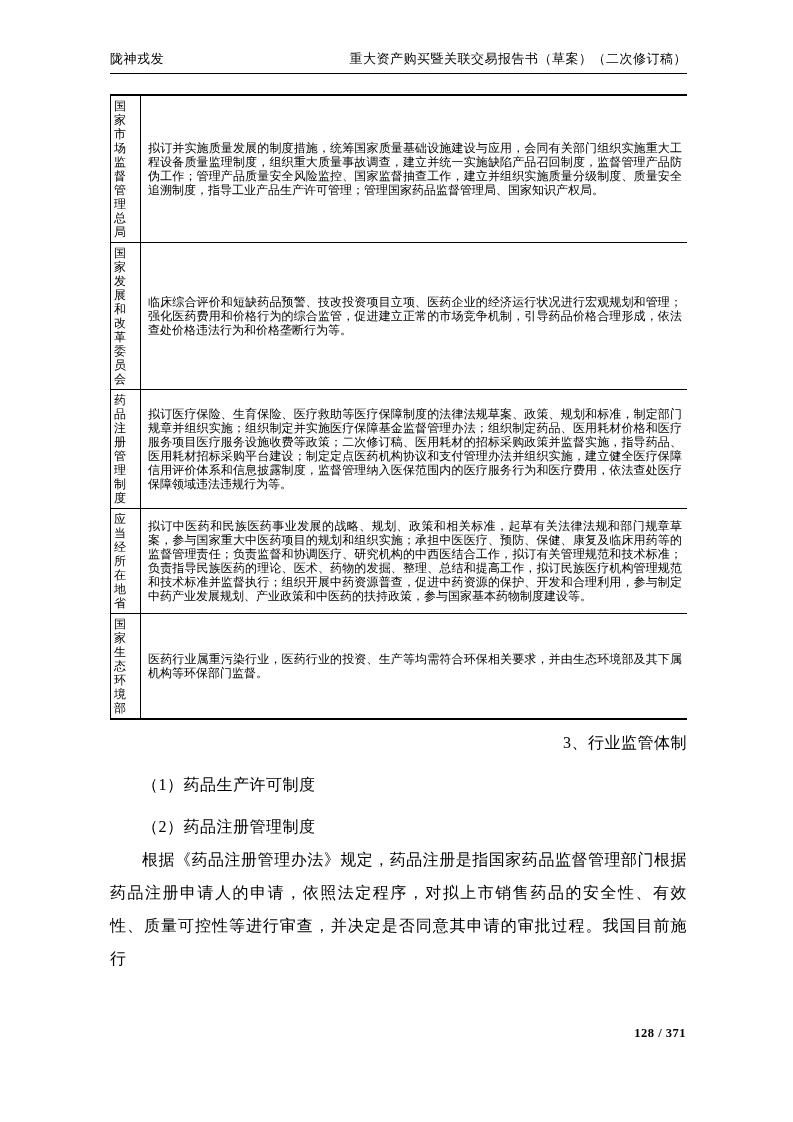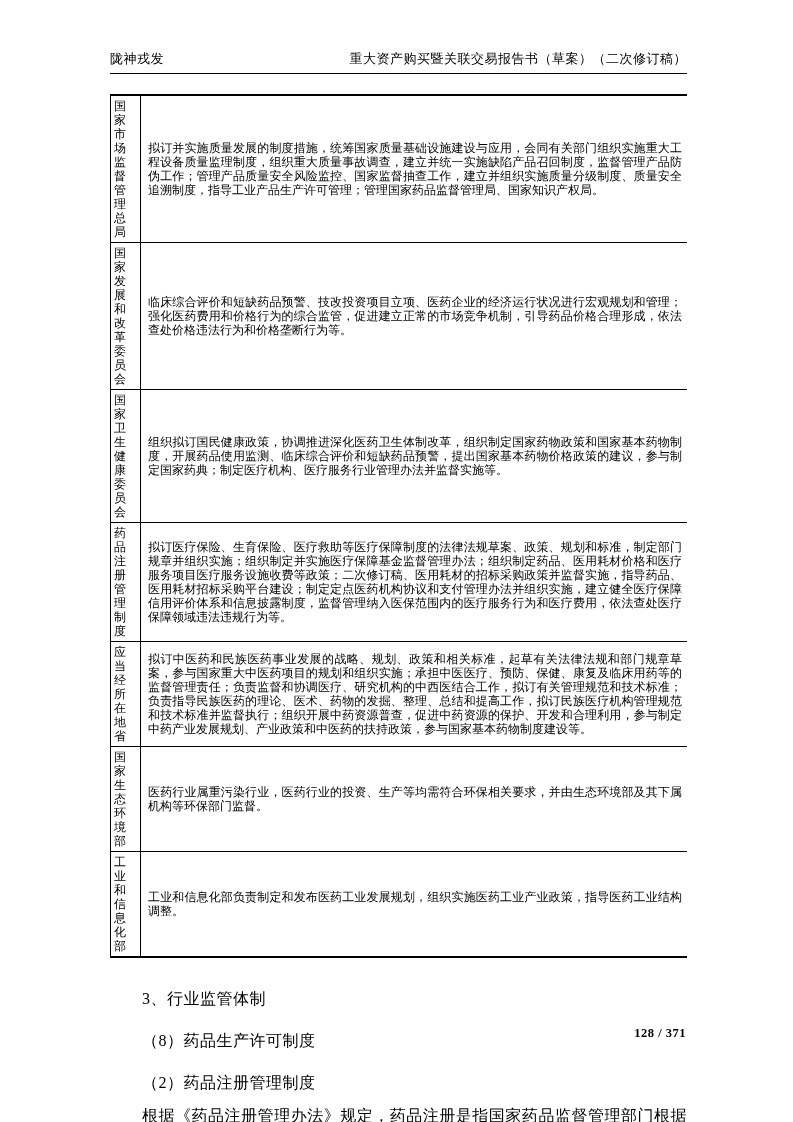--- a/index.html
+++ b/index.html
@@ -62,21 +62,21 @@
     margin-top: 9px;
     text-indent: 2em;
     letter-spacing: 0.5px;
   }
   .para {
     line-height: 33px;
     text-align: justify;
     text-indent: 2em;
     letter-spacing: 0.5px;
   }
-  .heading-3 { margin-top: 24px; }
+  .heading-3 { margin-top: 6px; text-align: right; }
   
   .page-number {
     position: absolute;
     right: 107px;
     top: 1026px;
     font-size: 12.5px;
     font-weight: bold;
     letter-spacing: 0.5px;
   }
 </style>
@@ -95,45 +95,37 @@
       <tbody>
         <tr>
           <td class="agency">国家市场监督管理总局</td>
           <td class="duty">拟订并实施质量发展的制度措施，统筹国家质量基础设施建设与应用，会同有关部门组织实施重大工程设备质量监理制度，组织重大质量事故调查，建立并统一实施缺陷产品召回制度，监督管理产品防伪工作；管理产品质量安全风险监控、国家监督抽查工作，建立并组织实施质量分级制度、质量安全追溯制度，指导工业产品生产许可管理；管理国家药品监督管理局、国家知识产权局。</td>
         </tr>
         <tr>
           <td class="agency">国家发展和改革委员会</td>
           <td class="duty">临床综合评价和短缺药品预警、技改投资项目立项、医药企业的经济运行状况进行宏观规划和管理；强化医药费用和价格行为的综合监管，促进建立正常的市场竞争机制，引导药品价格合理形成，依法查处价格违法行为和价格垄断行为等。</td>
         </tr>
         <tr>
-          <td class="agency">国家卫生健康委员会</td>
-          <td class="duty">组织拟订国民健康政策，协调推进深化医药卫生体制改革，组织制定国家药物政策和国家基本药物制度，开展药品使用监测、临床综合评价和短缺药品预警，提出国家基本药物价格政策的建议，参与制定国家药典；制定医疗机构、医疗服务行业管理办法并监督实施等。</td>
-        </tr>
-        <tr>
           <td class="agency">药品注册管理制度</td>
           <td class="duty">拟订医疗保险、生育保险、医疗救助等医疗保障制度的法律法规草案、政策、规划和标准，制定部门规章并组织实施；组织制定并实施医疗保障基金监督管理办法；组织制定药品、医用耗材价格和医疗服务项目医疗服务设施收费等政策；二次修订稿、医用耗材的招标采购政策并监督实施，指导药品、医用耗材招标采购平台建设；制定定点医药机构协议和支付管理办法并组织实施，建立健全医疗保障信用评价体系和信息披露制度，监督管理纳入医保范围内的医疗服务行为和医疗费用，依法查处医疗保障领域违法违规行为等。</td>
         </tr>
         <tr>
           <td class="agency">应当经所在地省</td>
           <td class="duty">拟订中医药和民族医药事业发展的战略、规划、政策和相关标准，起草有关法律法规和部门规章草案，参与国家重大中医药项目的规划和组织实施；承担中医医疗、预防、保健、康复及临床用药等的监督管理责任；负责监督和协调医疗、研究机构的中西医结合工作，拟订有关管理规范和技术标准；负责指导民族医药的理论、医术、药物的发掘、整理、总结和提高工作，拟订民族医疗机构管理规范和技术标准并监督执行；组织开展中药资源普查，促进中药资源的保护、开发和合理利用，参与制定中药产业发展规划、产业政策和中医药的扶持政策，参与国家基本药物制度建设等。</td>
         </tr>
         <tr>
           <td class="agency">国家生态环境部</td>
           <td class="duty">医药行业属重污染行业，医药行业的投资、生产等均需符合环保相关要求，并由生态环境部及其下属机构等环保部门监督。</td>
         </tr>
-        <tr>
-          <td class="agency">工业和信息化部</td>
-          <td class="duty">工业和信息化部负责制定和发布医药工业发展规划，组织实施医药工业产业政策，指导医药工业结构调整。</td>
-        </tr>
       </tbody>
     </table>
 
     <div class="body-text">
       <p class="heading heading-3">3、行业监管体制</p>
-      <p class="heading">（8）药品生产许可制度</p>
+      <p class="heading">（1）药品生产许可制度</p>
       <p class="heading">（2）药品注册管理制度</p>
       <p class="para">根据《药品注册管理办法》规定，药品注册是指国家药品监督管理部门根据药品注册申请人的申请，依照法定程序，对拟上市销售药品的安全性、有效性、质量可控性等进行审查，并决定是否同意其申请的审批过程。我国目前施行</p>
     </div>
 
   </div>
 
   <div class="page-number">128 / 371</div>
 </div>
 
 </body></html>

